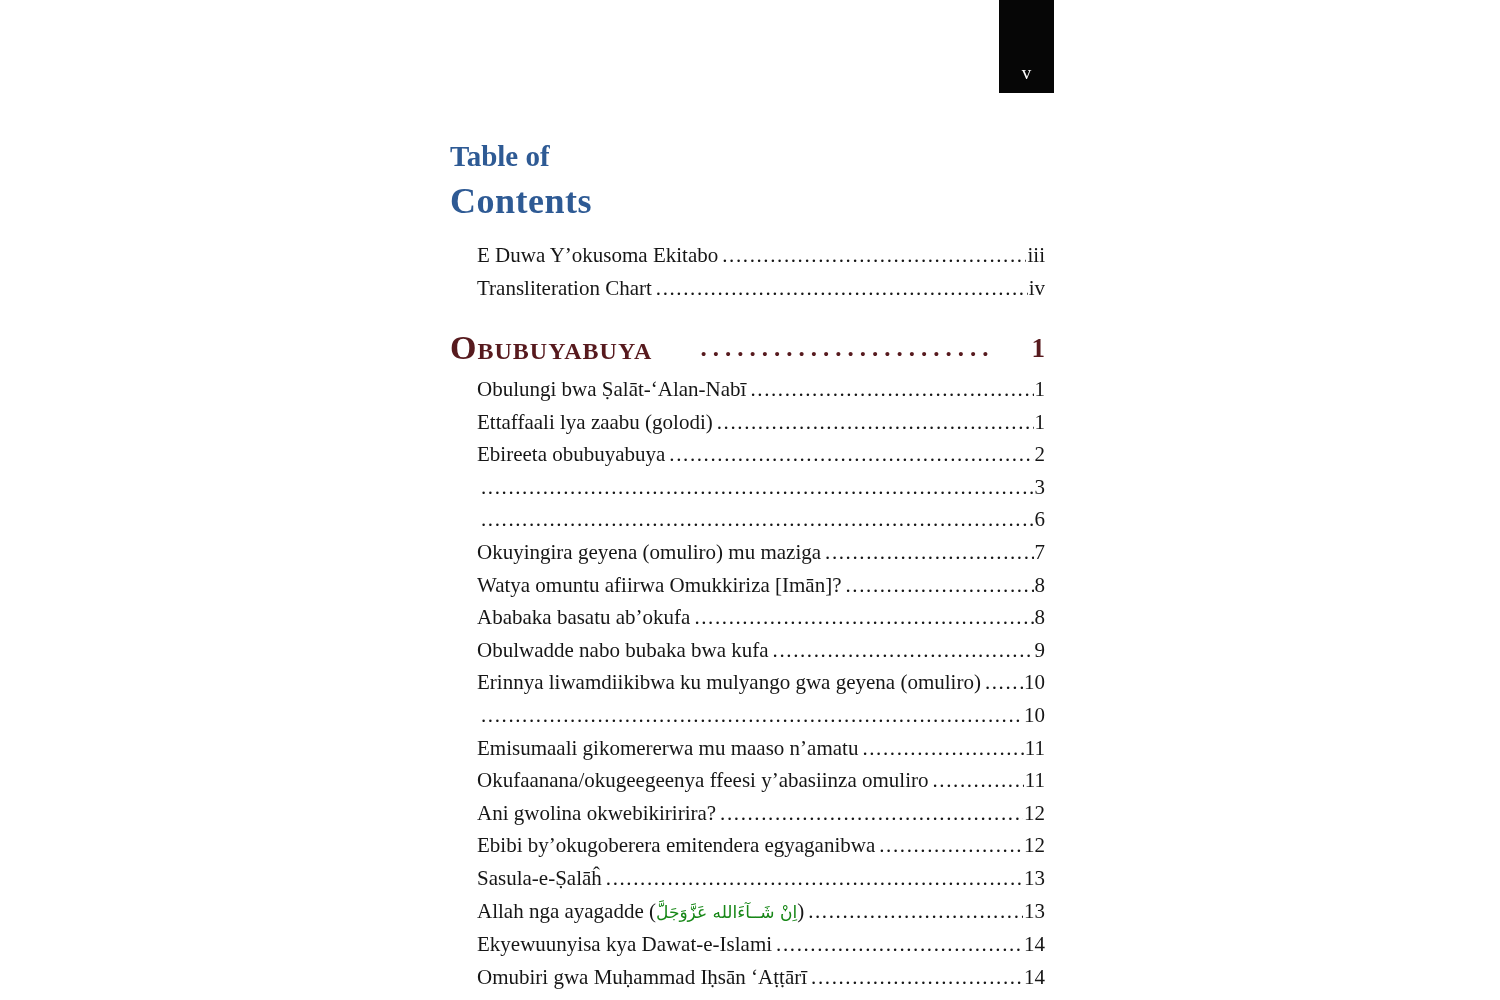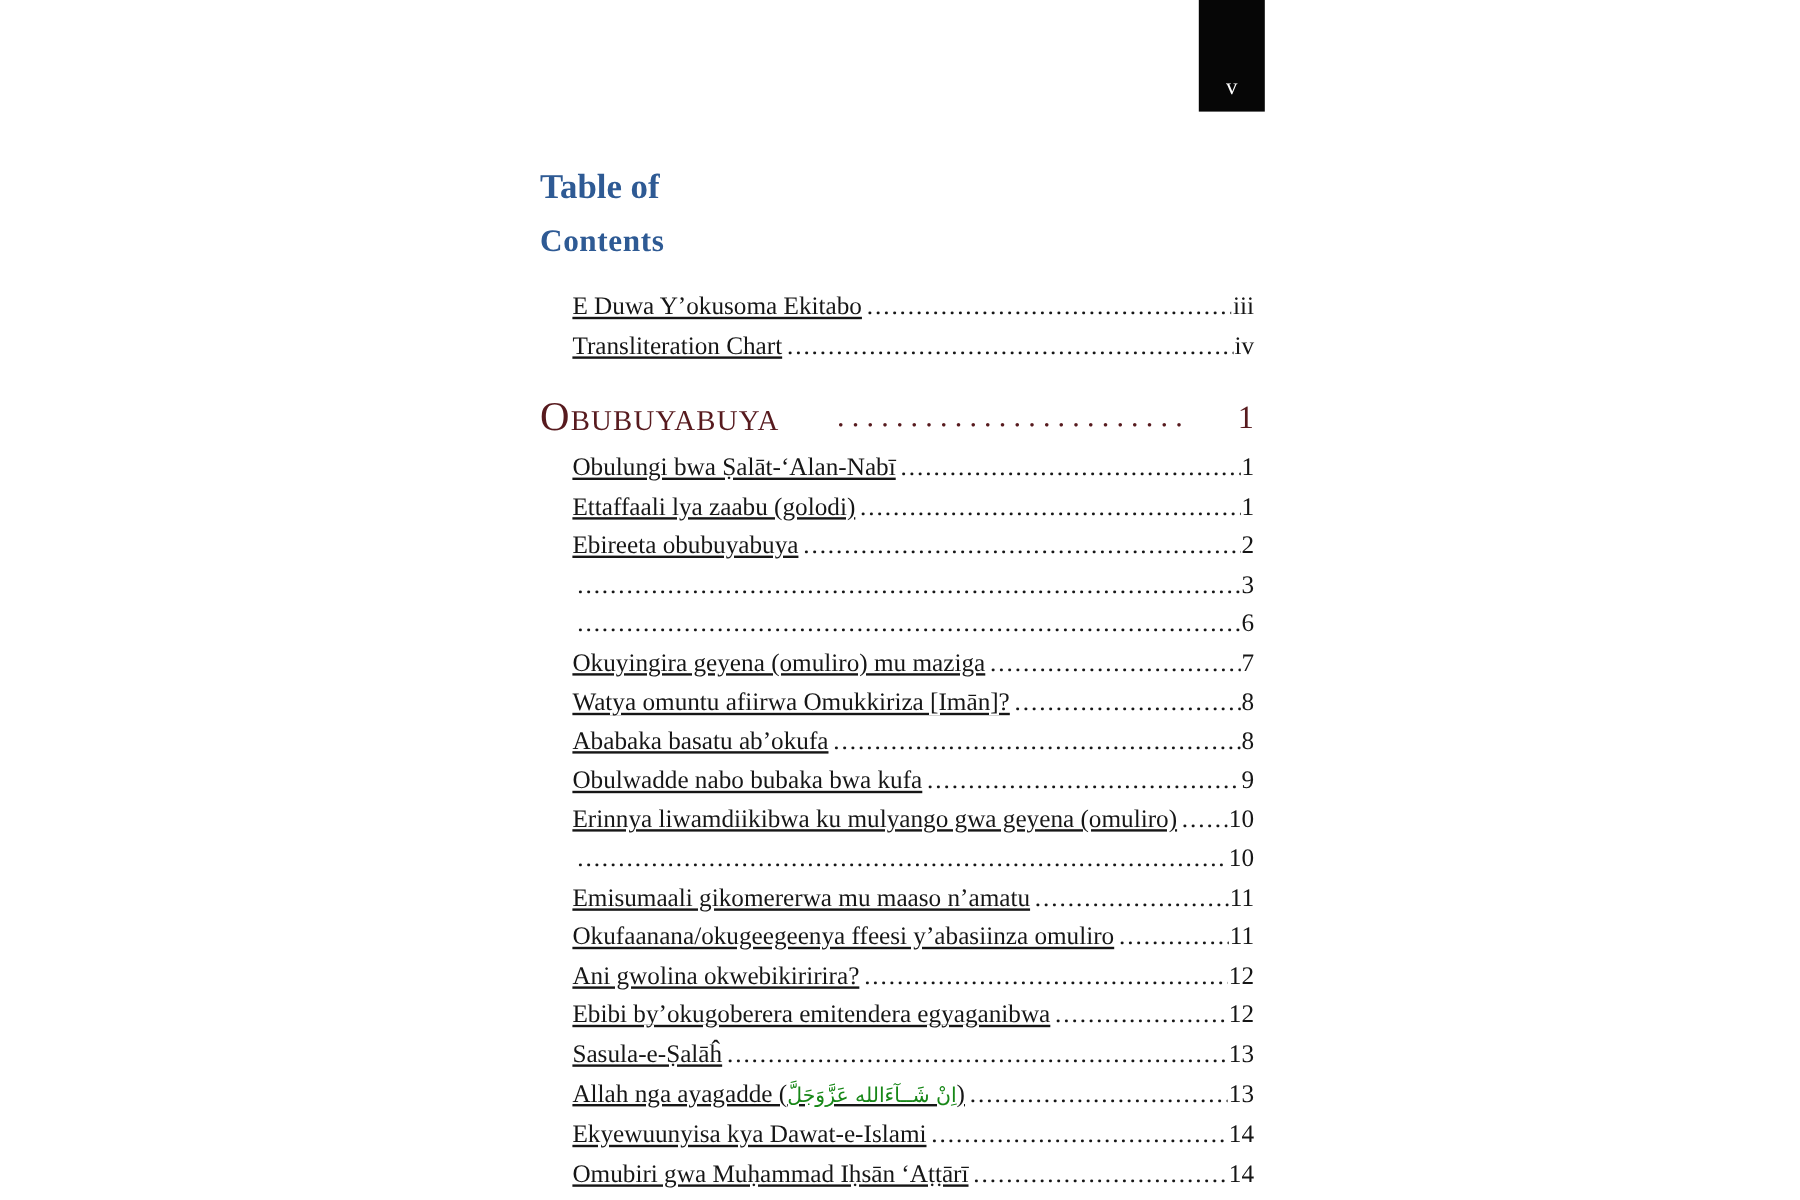--- a/index.html
+++ b/index.html
@@ -32,45 +32,45 @@
     width:595px;
     margin-top:28px;
   }
   .title-line1{
     margin:110px 0 0 0;
     font-size:29px;font-weight:bold;line-height:36px;
     color:var(--blue);
   }
   .title-line2{
     margin:2px 0 0 0;
-    font-size:26px;font-weight:bold;line-height:50px;
+    font-size:36px;font-weight:bold;line-height:50px;
     letter-spacing:0.5px;
     color:var(--blue);
   }
   .front-matter{margin-top:13px;padding-left:27px;}
   .entries{margin-top:3px;padding-left:27px;}
 
   .toc-row{
     display:flex;
     font-size:21px;line-height:33px;
     color:var(--ink);
   }
   .entries .toc-row{line-height:32.6px;}
-  .toc-label{white-space:nowrap;text-decoration:underline;}
+  .toc-label{white-space:nowrap;}
   .toc-dots{
     flex:1;min-width:0;overflow:hidden;white-space:nowrap;
     letter-spacing:1.6px;margin-left:4px;
   }
   .toc-page{white-space:nowrap;padding-left:1px;}
 
   
   .chapter-row{
     display:flex;
     margin-top:21px;
-    color:var(--maroon);font-weight:normal;
+    color:var(--maroon);font-weight:bold;
     line-height:44px;
     gap:40px;
   }
   .chapter-label{
     font-size:34px;
     font-variant:small-caps;
     letter-spacing:1px;
     white-space:nowrap;
   }
   .chapter-dots{

